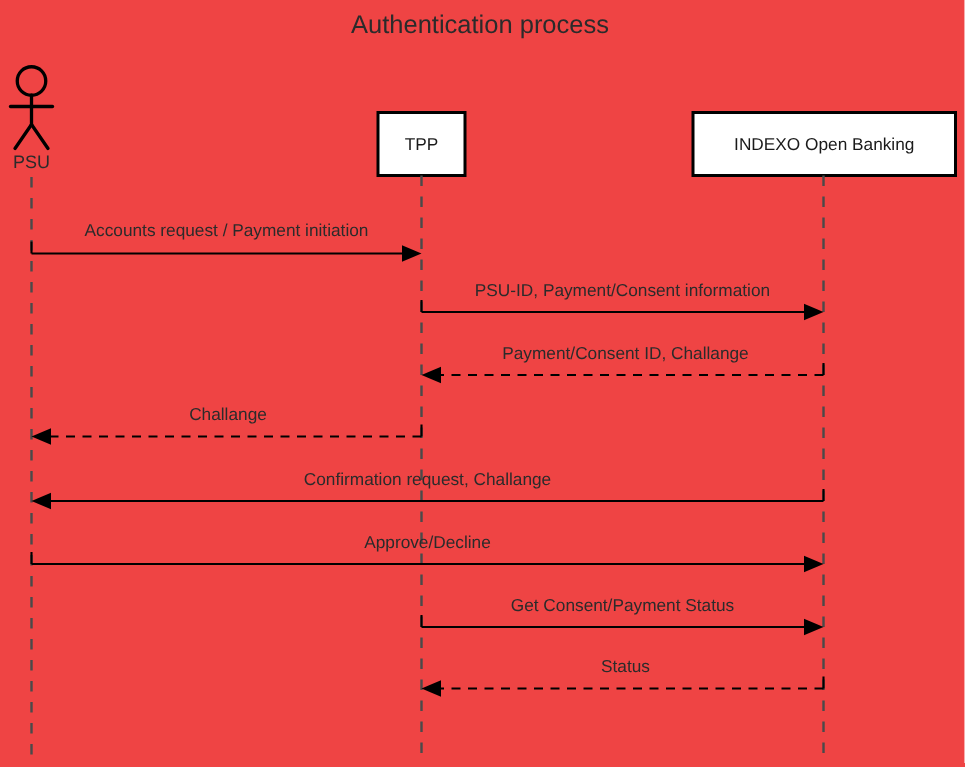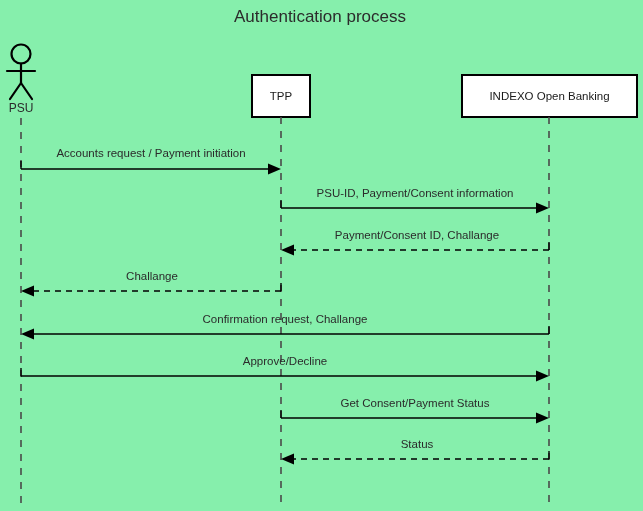--- a/index.html
+++ b/index.html
@@ -8,21 +8,21 @@
     background: #ffffff;
   }
   body {
     font-family: "Liberation Sans", sans-serif;
     color: #1a1a1a;
   }
   #diagram-root {
     position: relative;
     width: 643px;
     height: 511px;
-    background: #86efac;
+    background: #ef4444;
     overflow: hidden;
   }
   #diagram-svg {
     position: absolute;
     left: 0;
     top: 0;
     width: 643px;
     height: 511px;
   }
   .diagram-title {

